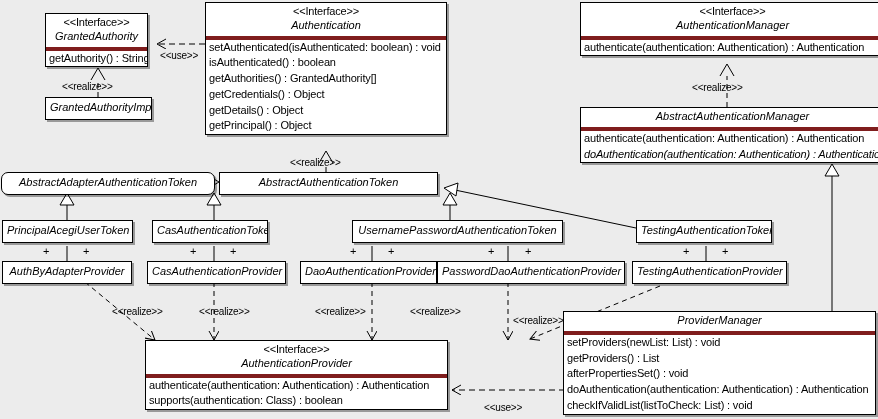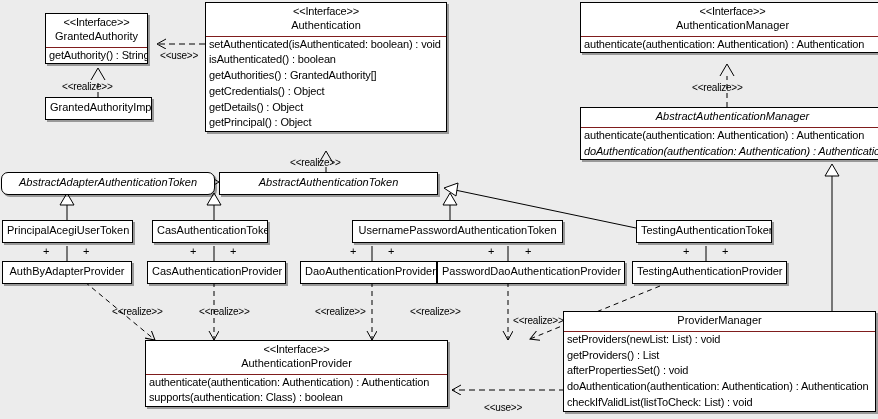--- a/index.html
+++ b/index.html
@@ -33,33 +33,34 @@
     line-height: 1.25;
     color: #000;
     overflow: hidden;
   }
   .uml .head {
     padding: 2px 3px 3px 3px;
     text-align: center;
     white-space: nowrap;
   }
   .uml .head.withbody {
-    border-bottom: 1px solid #7f1d1d;
+    border-bottom: 4px solid #7f1d1d;
   }
   .uml .stereo {
     display: block;
     text-align: center;
     font-size: 11px;
     letter-spacing: -0.2px;
   }
   .uml .cname {
     display: block;
     text-align: center;
     font-size: 11px;
     white-space: nowrap;
+    font-style: italic;
   }
   .uml.abstract .cname { font-style: italic; }
   .uml .body {
     padding: 0;
   }
   .uml .member {
     display: block;
     padding: 1px 2px 1px 3px;
     font-size: 11px;
     white-space: nowrap;

